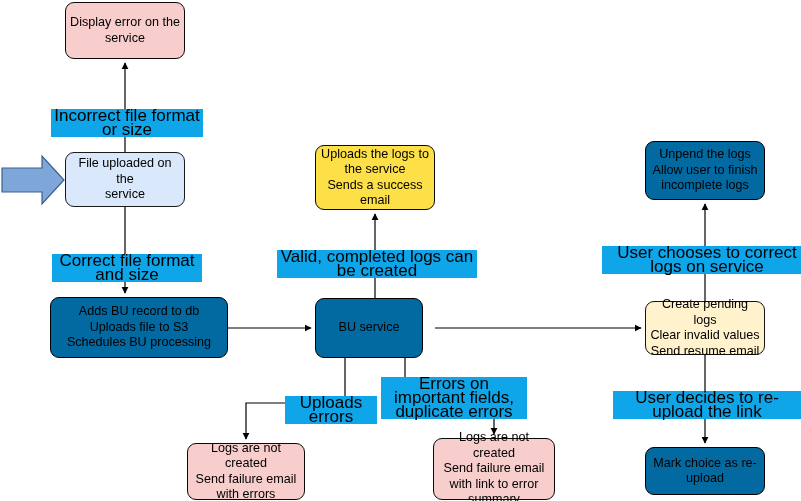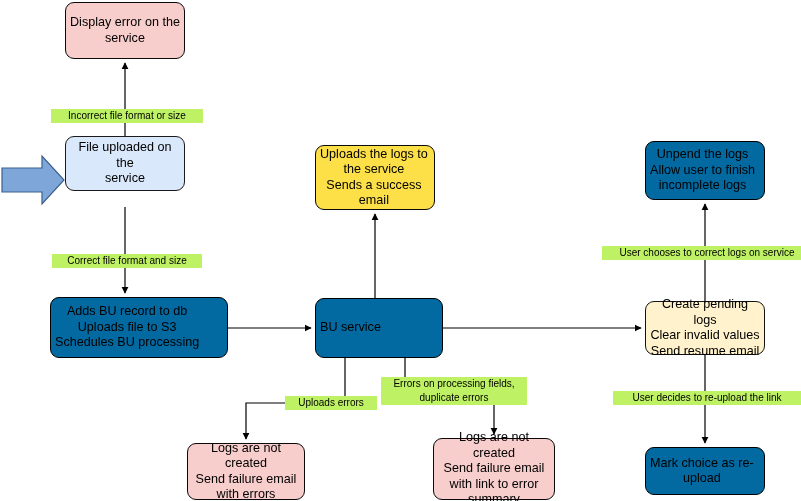--- a/index.html
+++ b/index.html
@@ -25,40 +25,41 @@
     height: 501px;
     pointer-events: none;
   }
   .node {
     position: absolute;
     box-sizing: border-box;
     border: 1px solid #000000;
     border-radius: 9px;
     display: flex;
     align-items: center;
+    justify-content: center;
     text-align: center;
     font-size: 12.6px;
     line-height: 15.5px;
     color: #000000;
     background: #ffffff;
     white-space: pre-line;
     padding: 2px 4px;
   }
   .n-pink   { background: #f8cecc; border-color: #0a0a0a; }
   .n-blue   { background: #dae8fc; border-color: #1a1a1a; }
   .n-green  { background: #fde047; border-color: #0a0a0a; }
   .n-yellow { background: #fff2cc; border-color: #141414; }
   .n-white  { background: #0369a1; border-color: #000000; }
 
   .edge-label {
     position: absolute;
-    font-size: 10px;
+    font-size: 17px;
     line-height: 14px;
     color: #000000;
-    background: #bef264;
+    background: #0ea5e9;
     text-align: center;
     white-space: pre-line;
     padding: 0 2px;
   }
 </style>
 </head>
 <body>
 
 <div id="canvas">
 
@@ -92,39 +93,39 @@
     <g>
       <path d="M 2 168 L 42 168 L 42 156 L 64 180 L 42 204 L 42 192 L 2 192 Z" fill="#7ea6d9" stroke="#3c5f8f" stroke-width="1.2"></path>
     </g>
   </svg>
 
   <div class="node n-pink" style="left:65px; top:2px; width:120px; height:57px;">
     <span>Display error on the
 service</span>
   </div>
 
-  <div class="node n-blue" style="left:65px; top:136px; width:120px; height:55px;">
+  <div class="node n-blue" style="left:65px; top:152px; width:120px; height:55px;">
     <span>File uploaded on the
 service</span>
   </div>
 
   <div class="node n-white" style="left:50px; top:297px; width:178px; height:61px;">
     <span>Adds BU record to db
 Uploads file to S3
 Schedules BU processing</span>
   </div>
 
   <div class="node n-green" style="left:315px; top:145px; width:120px; height:65px;">
     <span>Uploads the logs to
 the service
 Sends a success
 email</span>
   </div>
 
-  <div class="node n-white" style="left:315px; top:298px; width:128px; height:60px;">
+  <div class="node n-white" style="left:315px; top:298px; width:108px; height:60px;">
     <span>BU service</span>
   </div>
 
   <div class="node n-white" style="left:645px; top:141px; width:120px; height:59px;">
     <span>Unpend the logs
 Allow user to finish
 incomplete logs</span>
   </div>
 
   <div class="node n-yellow" style="left:645px; top:301px; width:120px; height:54px;">
@@ -148,24 +149,25 @@
 
   <div class="node n-white" style="left:645px; top:447px; width:120px; height:48px;">
     <span>Mark choice as re-
 upload</span>
   </div>
 
   <div class="edge-label" style="left:51px; top:109px; width:148px;">Incorrect file format or size</div>
 
   <div class="edge-label" style="left:52px; top:254px; width:146px;text-align:center;">Correct file format and size</div>
 
+  <div class="edge-label" style="left:277px; top:250px; width:196px;">Valid, completed logs can be created</div>
 
 
   <div class="edge-label" style="left:602px; top:246px; width:206px;">User chooses to correct logs on service</div>
 
   <div class="edge-label" style="left:285px; top:396px; width:88px;">Uploads errors</div>
 
-  <div class="edge-label" style="left:381px; top:377px; width:142px;">Errors on processing fields,
+  <div class="edge-label" style="left:381px; top:377px; width:142px;">Errors on important fields,
 duplicate errors</div>
 
   <div class="edge-label" style="left:613px; top:391px; width:184px;">User decides to re-upload the link</div>
 
 </div>
 
 </body></html>

